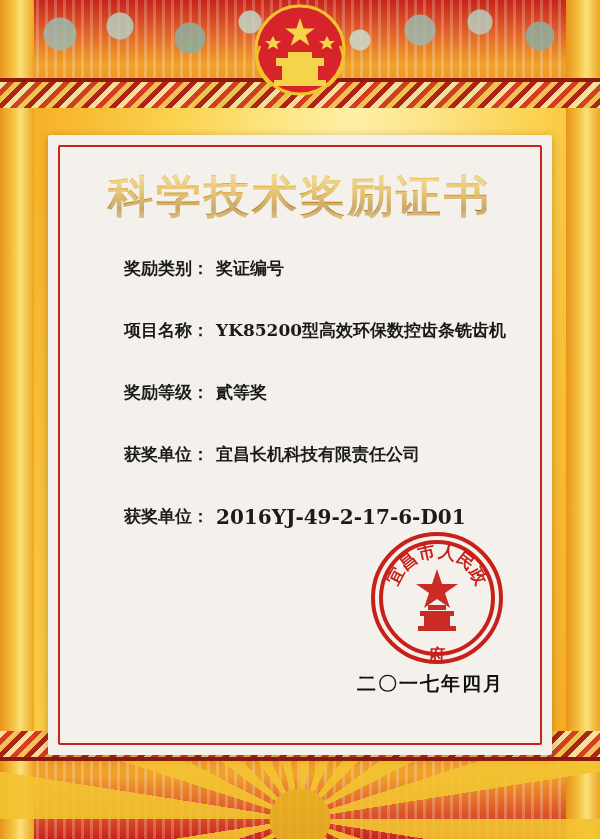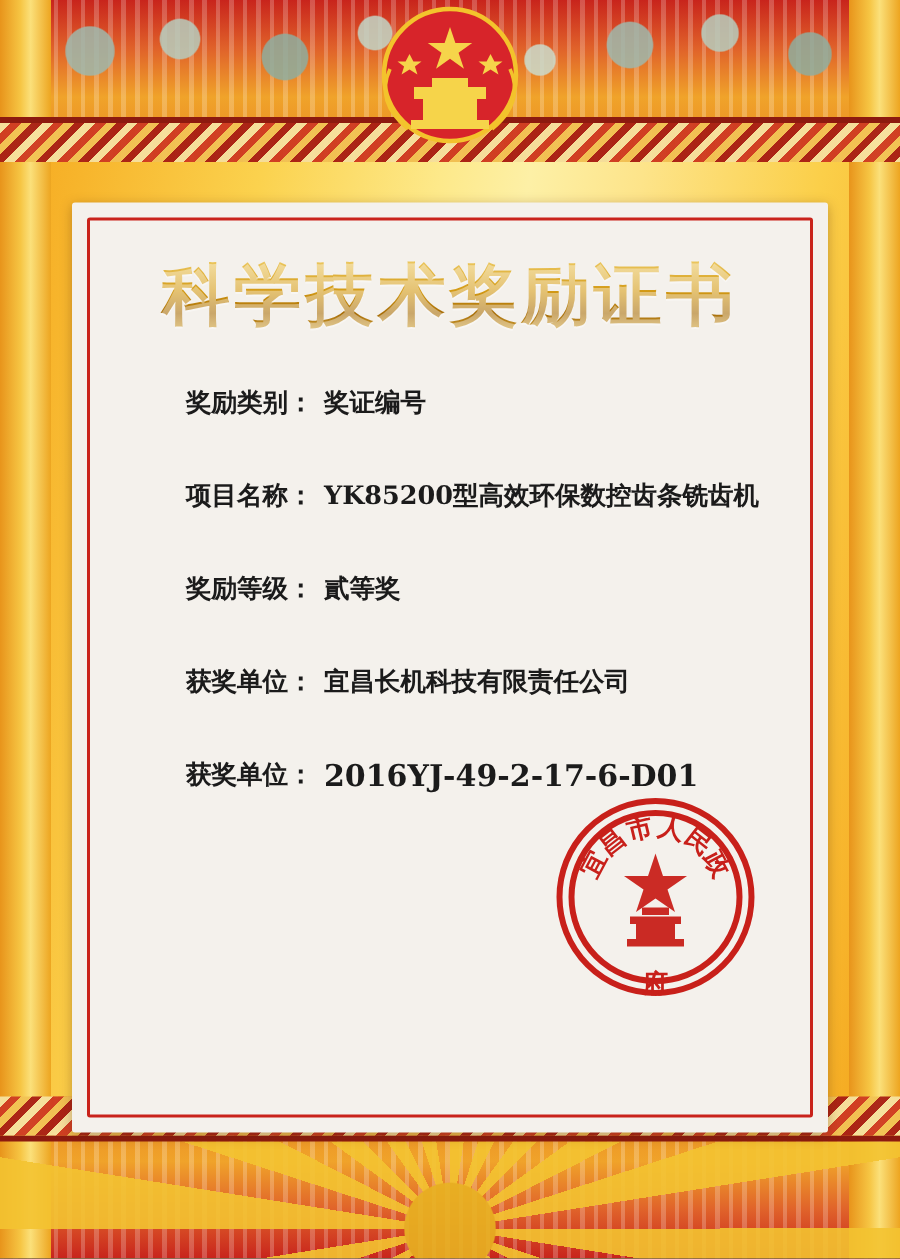--- a/index.html
+++ b/index.html
@@ -281,14 +281,15 @@
           <text x="69" y="28" text-anchor="middle" transform="rotate(-38 69 69)">昌</text>
           <text x="69" y="28" text-anchor="middle" transform="rotate(-13 69 69)">市</text>
           <text x="69" y="28" text-anchor="middle" transform="rotate(13 69 69)">人</text>
           <text x="69" y="28" text-anchor="middle" transform="rotate(38 69 69)">民</text>
           <text x="69" y="28" text-anchor="middle" transform="rotate(62 69 69)">政</text>
           <text x="69" y="132" text-anchor="middle">府</text>
         </g>
       </svg>
     </div>
 
+    <div class="date">二〇一七年四月</div>
   </div>
 </div>
 
 </body></html>

